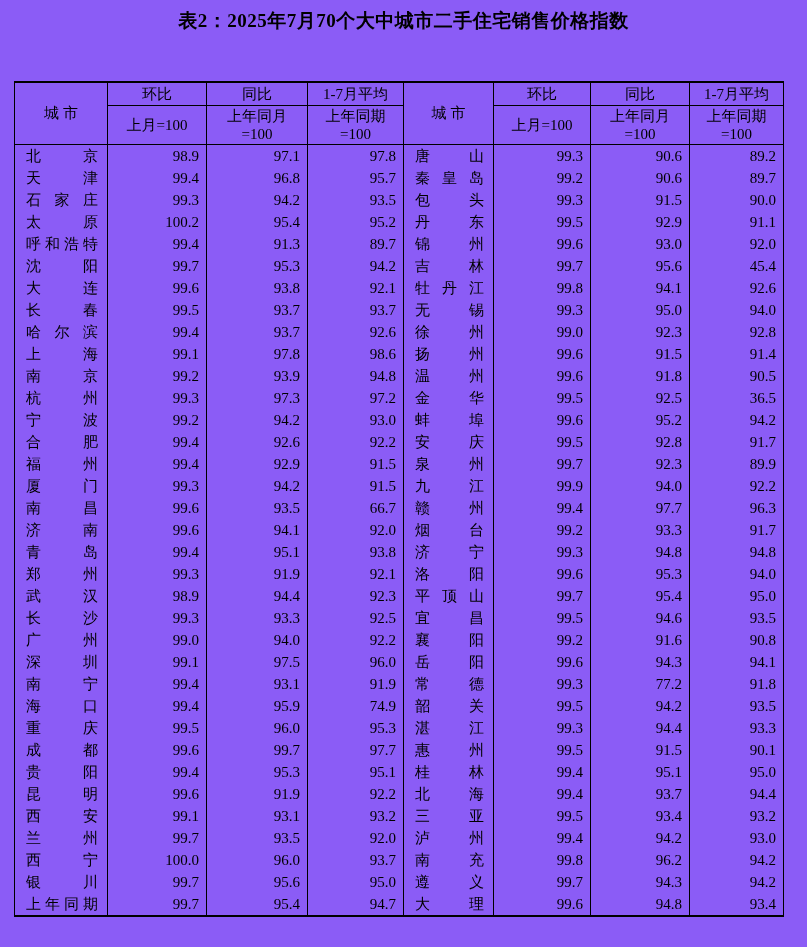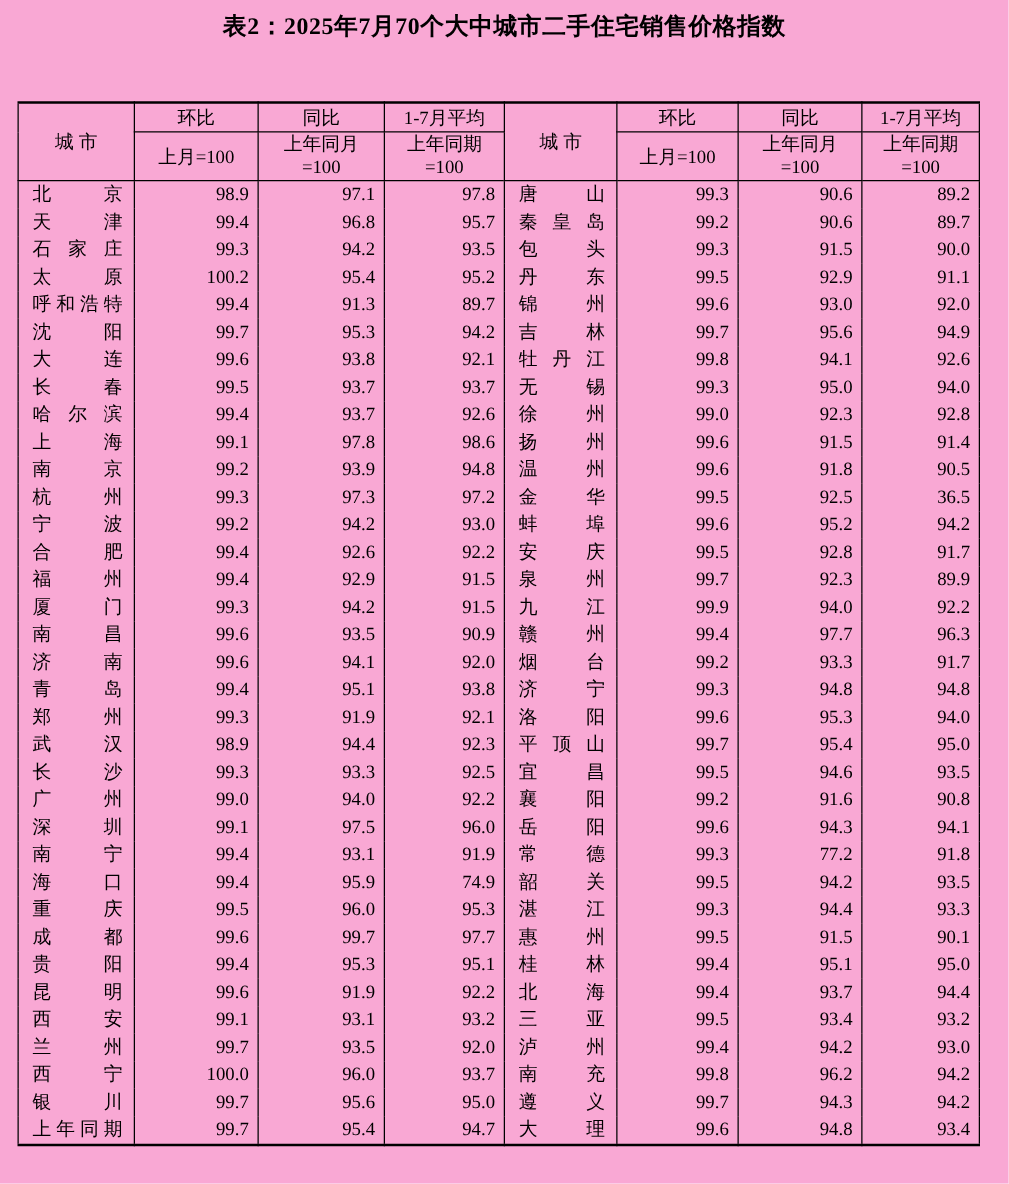--- a/index.html
+++ b/index.html
@@ -1,19 +1,19 @@
 <!DOCTYPE html>
 <html><head>
 <meta charset="utf-8">
 <style>
   html,body{margin:0;padding:0;background:#ffffff;}
   .page{
     position:relative;
     width:807px;height:947px;
-    background:#f9a8d4;
+    background:#8b5cf6;
     overflow:hidden;
     font-family:"Liberation Serif","DejaVu Serif",serif;
     color:#000;
   }
   .title{
     padding-top:8px;
     text-align:center;
     font-size:19px;
     font-weight:bold;
     letter-spacing:0.5px;
@@ -167,21 +167,21 @@
   </tr>
 
   <tr>
     <td class="city">沈阳</td>
     <td class="num">99.7</td>
     <td class="num">95.3</td>
     <td class="num">94.2</td>
     <td class="city">吉林</td>
     <td class="num">99.7</td>
     <td class="num">95.6</td>
-    <td class="num">94.9</td>
+    <td class="num">45.4</td>
   </tr>
 
   <tr>
     <td class="city">大连</td>
     <td class="num">99.6</td>
     <td class="num">93.8</td>
     <td class="num">92.1</td>
     <td class="city">牡丹江</td>
     <td class="num">99.8</td>
     <td class="num">94.1</td>
@@ -284,21 +284,21 @@
     <td class="city">九江</td>
     <td class="num">99.9</td>
     <td class="num">94.0</td>
     <td class="num">92.2</td>
   </tr>
 
   <tr>
     <td class="city">南昌</td>
     <td class="num">99.6</td>
     <td class="num">93.5</td>
-    <td class="num">90.9</td>
+    <td class="num">66.7</td>
     <td class="city">赣州</td>
     <td class="num">99.4</td>
     <td class="num">97.7</td>
     <td class="num">96.3</td>
   </tr>
 
   <tr>
     <td class="city">济南</td>
     <td class="num">99.6</td>
     <td class="num">94.1</td>

